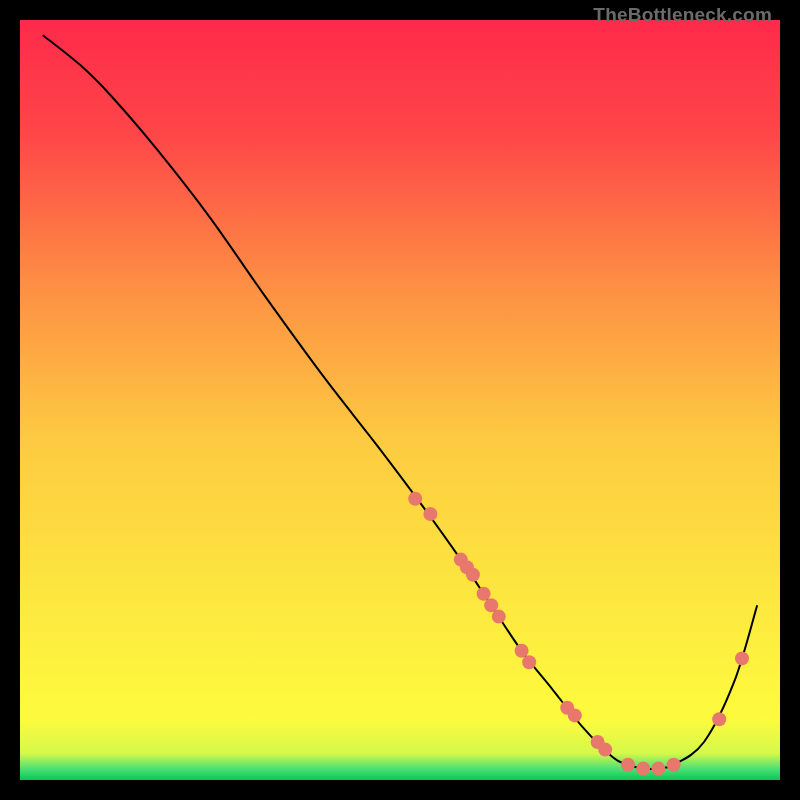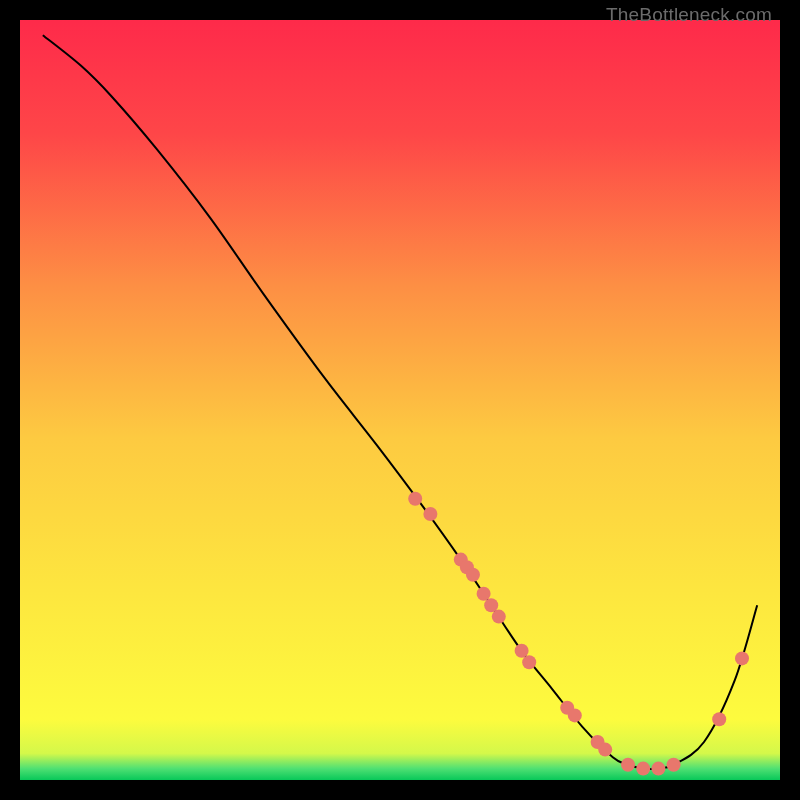--- a/index.html
+++ b/index.html
@@ -1,18 +1,18 @@
 <!DOCTYPE html>
 <html><head>
 <meta charset="utf-8">
 <style>
 html,body{margin:0;padding:0;width:800px;height:800px;background:#000;overflow:hidden;font-family:Arial,Helvetica,sans-serif}
 .frame{position:absolute;left:20px;top:20px;width:760px;height:760px}
 .plot-area{position:absolute;left:0;top:0;width:760px;height:760px}
-.watermark{position:absolute;right:28px;top:4px;font-size:19px;font-weight:400;color:#6b6b6b;letter-spacing:.2px}
+.watermark{position:absolute;right:28px;top:4px;font-size:19px;font-weight:700;color:#6b6b6b;letter-spacing:.2px}
 svg{display:block}
 </style>
 </head>
 <body>
 
 <div class="frame">
   <svg class="plot-area" viewBox="0 0 760 760">
     <defs>
       <linearGradient id="bg" x1="0" y1="0" x2="0" y2="1">
         <stop offset="0" stop-color="#fe2a4a"></stop>

